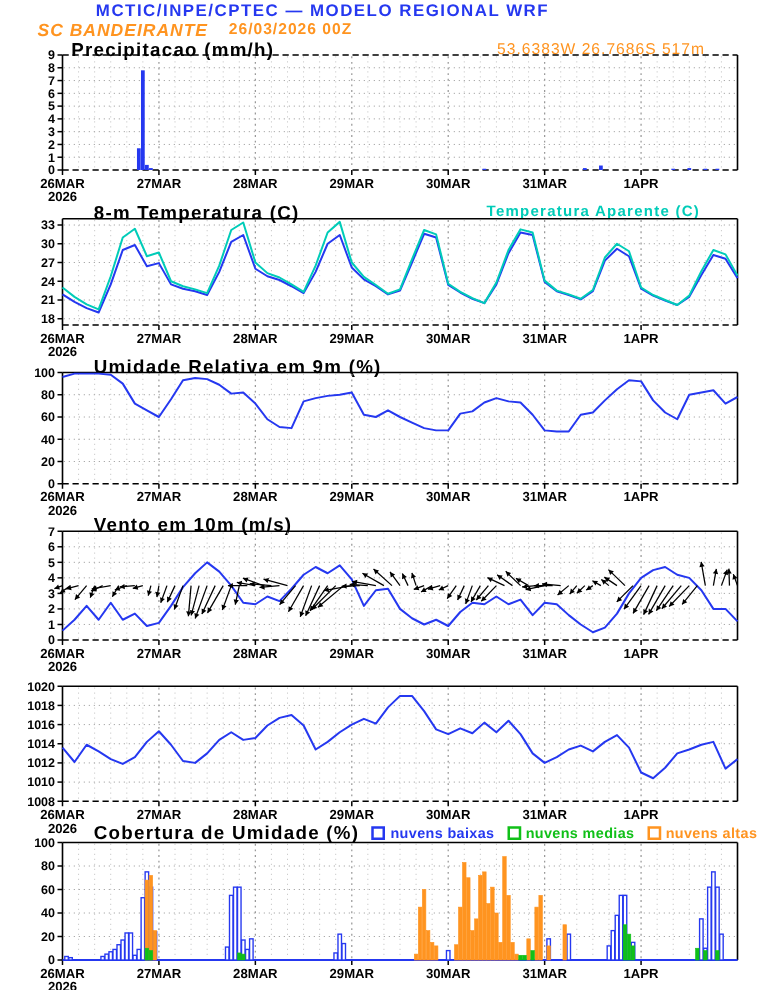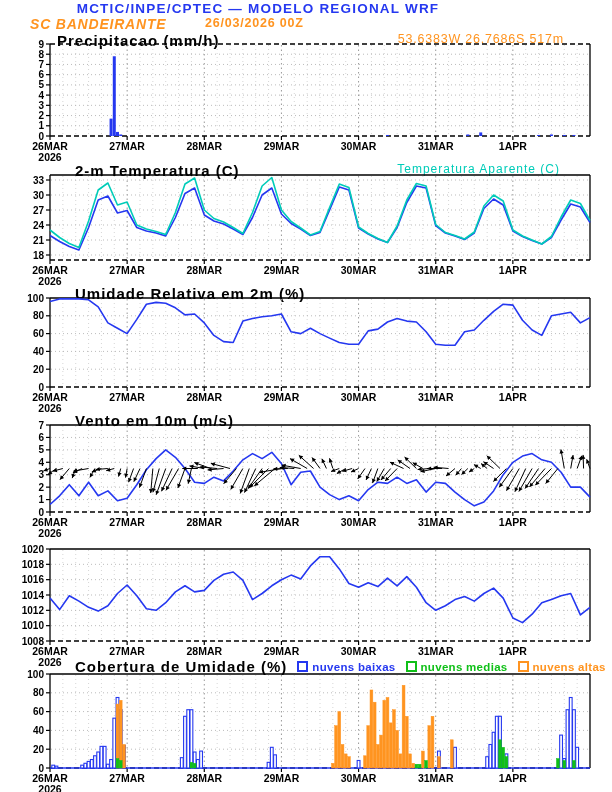--- a/index.html
+++ b/index.html
@@ -1,44 +1,44 @@
 <!DOCTYPE html>
 <html><head>
 <meta charset="utf-8">
 <style>
   html,body{margin:0;padding:0;background:#fff;}
   .page{position:relative;width:612px;height:792px;background:#ffffff;overflow:hidden;
         font-family:"Liberation Sans",sans-serif;}
   .hdr-title{position:absolute;top:1px;left:0;width:516px;text-align:center;
              font-size:13.5px;font-weight:bold;letter-spacing:1.2px;white-space:nowrap;}
   .hdr-station{position:absolute;top:16px;left:30px;font-size:14px;font-weight:bold;letter-spacing:0.8px;white-space:nowrap;font-style:italic;}
-  .hdr-init{position:absolute;top:16px;left:183px;font-size:12.5px;font-weight:bold;letter-spacing:0.8px;white-space:nowrap;margin-left:22px;}
+  .hdr-init{position:absolute;top:16px;left:183px;font-size:12.5px;font-weight:bold;letter-spacing:0.8px;white-space:nowrap;}
   .hdr-loc{position:absolute;top:32px;right:48px;font-size:12.5px;font-weight:normal;letter-spacing:0.8px;white-space:nowrap;}
   .ptitle{position:absolute;font-size:15px;font-weight:bold;letter-spacing:1px;color:#000;white-space:nowrap;}
-  .ptitle-right{position:absolute;font-size:12px;font-weight:normal;letter-spacing:1px;white-space:nowrap;}
+  .ptitle-right{position:absolute;font-size:12px;font-weight:bold;letter-spacing:1px;white-space:nowrap;}
   .legend-row{position:absolute;left:75px;top:658px;display:flex;align-items:center;gap:10px;
               font-size:11.5px;font-weight:bold;letter-spacing:0.3px;white-space:nowrap;}
   .legend-item{display:flex;align-items:center;gap:4px;}
   .swatch{display:inline-block;width:7px;height:7px;border:2px solid #000;background:#fff;}
   svg{position:absolute;left:0;top:0;}
 </style>
 </head>
 <body>
 
 <div class="page">
 
   <div class="hdr-title" style="color: rgb(37, 56, 240);">MCTIC/INPE/CPTEC — MODELO REGIONAL WRF</div>
   <div class="hdr-station" style="color: rgb(255, 148, 32);">SC BANDEIRANTE</div>
   <div class="hdr-init" style="color: rgb(255, 148, 32);">26/03/2026 00Z</div>
   <div class="hdr-loc" style="color: rgb(255, 148, 32);">53.6383W 26.7686S 517m</div>
 
   <div class="ptitle" style="left:57px;top:32px;">Precipitacao (mm/h)</div>
-  <div class="ptitle" style="left:75px;top:162px;">2-m Temperatura (C)</div>
+  <div class="ptitle" style="left:75px;top:162px;">8-m Temperatura (C)</div>
   <div class="ptitle-right" style="right: 52px; top: 162px; color: rgb(0, 204, 184);">Temperatura Aparente (C)</div>
-  <div class="ptitle" style="left:75px;top:285px;">Umidade Relativa em 2m (%)</div>
+  <div class="ptitle" style="left:75px;top:285px;">Umidade Relativa em 9m (%)</div>
   <div class="ptitle" style="left:75px;top:412px;">Vento em 10m (m/s)</div>
 
   <div class="legend-row">
     <span class="ptitle" style="position:static;">Cobertura de Umidade (%)</span>
     <span class="legend-item">
       <span class="swatch" style="border-color: rgb(37, 56, 240);"></span>
       <span style="color: rgb(37, 56, 240);">nuvens baixas</span>
     </span>
     <span class="legend-item">
       <span class="swatch" style="border-color: rgb(16, 192, 24);"></span>

